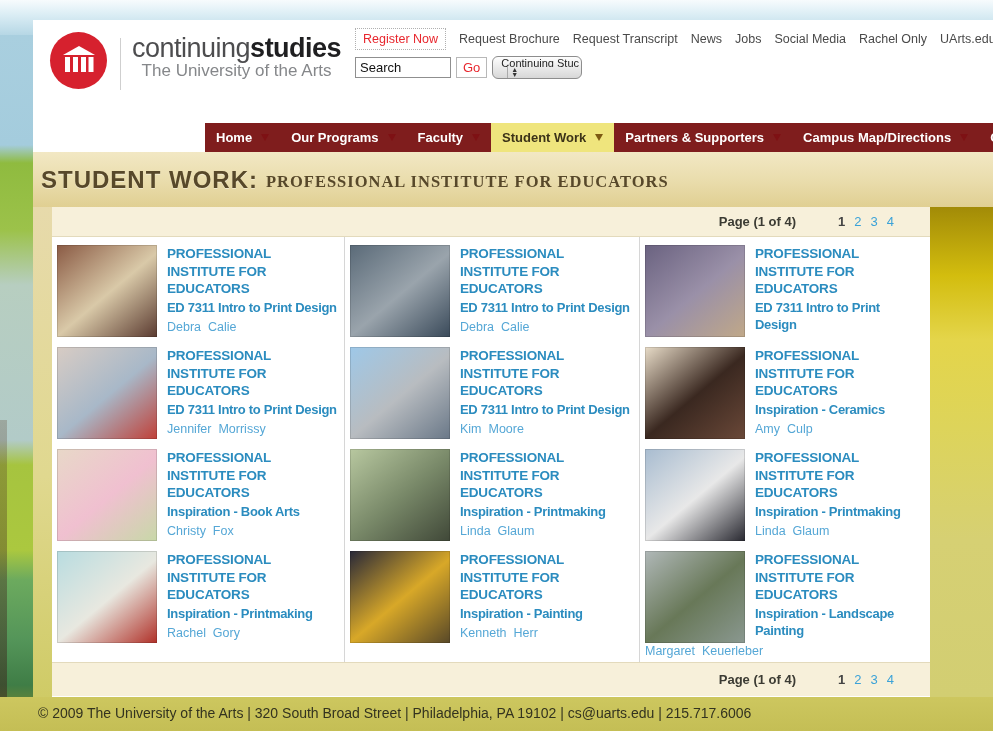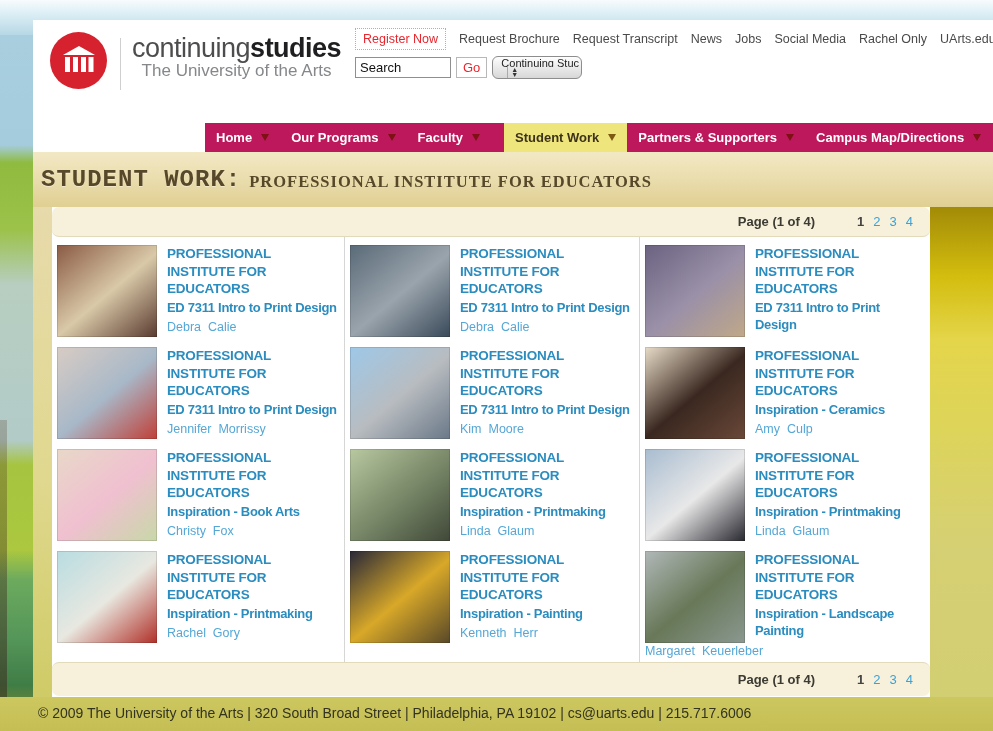--- a/index.html
+++ b/index.html
@@ -44,42 +44,42 @@
            font-family:"Liberation Sans",sans-serif;padding:1px 4px;color:#111;}
   .go-btn{border:1px solid #b8b8b8;background:#fff;color:#e8262d;font-size:13px;
            padding:2px 6px;cursor:pointer;font-family:"Liberation Sans",sans-serif;}
   .scope{display:flex;align-items:flex-start;height:21px;border:1px solid #8d8d8d;border-radius:6px;
            background:linear-gradient(180deg,#fefefe,#d7d7d7);padding:0 2px 0 8px;cursor:pointer;flex-direction:column;}
   .scope-label{font-size:11px;color:#222;max-width:84px;overflow:hidden;white-space:nowrap;}
   .stepper{display:flex;flex-direction:column;align-items:center;margin-left:6px;
            border-left:1px solid #aaa;padding:1px 3px;line-height:.62;font-size:7px;color:#333;}
 
   
-  .nav{position:absolute;left:205px;top:123px;width:788px;height:29px;background:#be185d;
+  .nav{position:absolute;left:205px;top:123px;width:788px;height:29px;background:#7f1d1d;
        display:flex;align-items:stretch;}
   .nav-item{display:flex;align-items:center;padding:0 11px;color:#fff;font-weight:bold;
        font-size:13px;cursor:pointer;white-space:nowrap;}
-  .nav-item.active{background:#efe57d;color:#3c3318;margin-left:13px;}
+  .nav-item.active{background:#efe57d;color:#3c3318;}
   .nav-arrow{width:0;height:0;border-left:4px solid transparent;border-right:4px solid transparent;
        border-top:7px solid #7e1114;display:inline-block;margin-left:9px;}
   .nav-item.active .nav-arrow{border-top-color:#7d5a12;}
 
   
   .title-band{position:absolute;left:33px;top:152px;width:960px;height:55px;
        background:linear-gradient(180deg,#f2e8c4 0%,#e9dcab 55%,#e0cf92 100%);
        display:flex;align-items:center;}
-  .page-title{font-family:Liberation Mono, monospace;font-weight:bold;color:#57482a;
+  .page-title{font-family:Liberation Sans, sans-serif;font-weight:bold;color:#57482a;
        font-size:24px;letter-spacing:1px;margin-left:8px;text-shadow:0 1px 0 rgba(255,255,255,.4);}
   .page-subtitle{font-family:"Liberation Serif",serif;font-weight:bold;color:#57482a;
        font-size:16.5px;letter-spacing:1px;margin-left:8px;padding-top:4px;}
 
   
   .content{position:absolute;left:52px;top:207px;width:878px;height:490px;background:#fff;}
   .pager{height:30px;background:#f7f0da;display:flex;align-items:center;justify-content:flex-end;
-       padding-right:17px;box-sizing:border-box;font-size:13px;border-radius:7px;}
+       padding-right:36px;box-sizing:border-box;font-size:13px;}
   .pager-top{border-bottom:1px solid #e3dabc;}
   .pager-bottom{height:34px;border-top:1px solid #e3dabc;}
   .pager-label{font-weight:bold;color:#3b3b33;margin-right:42px;}
   .pager-nums{display:flex;gap:9px;}
   .pnum{color:#3ba2d8;cursor:pointer;}
   .pnum.cur{color:#444;font-weight:bold;cursor:default;}
 
   .grid{display:grid;grid-template-columns:293px 295px 290px;grid-template-rows:102px 102px 102px 119px;
        background:#fff;}
   .cell{padding:8px 6px 0 5px;overflow:hidden;box-sizing:border-box;}

